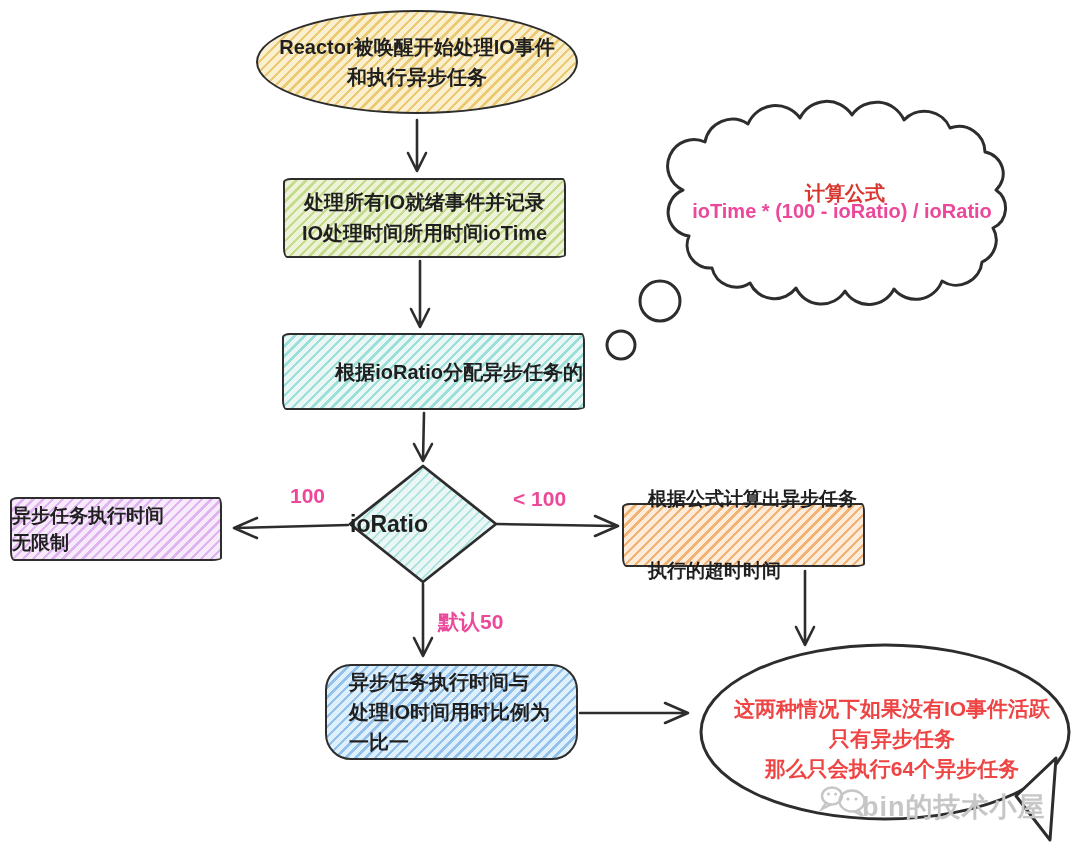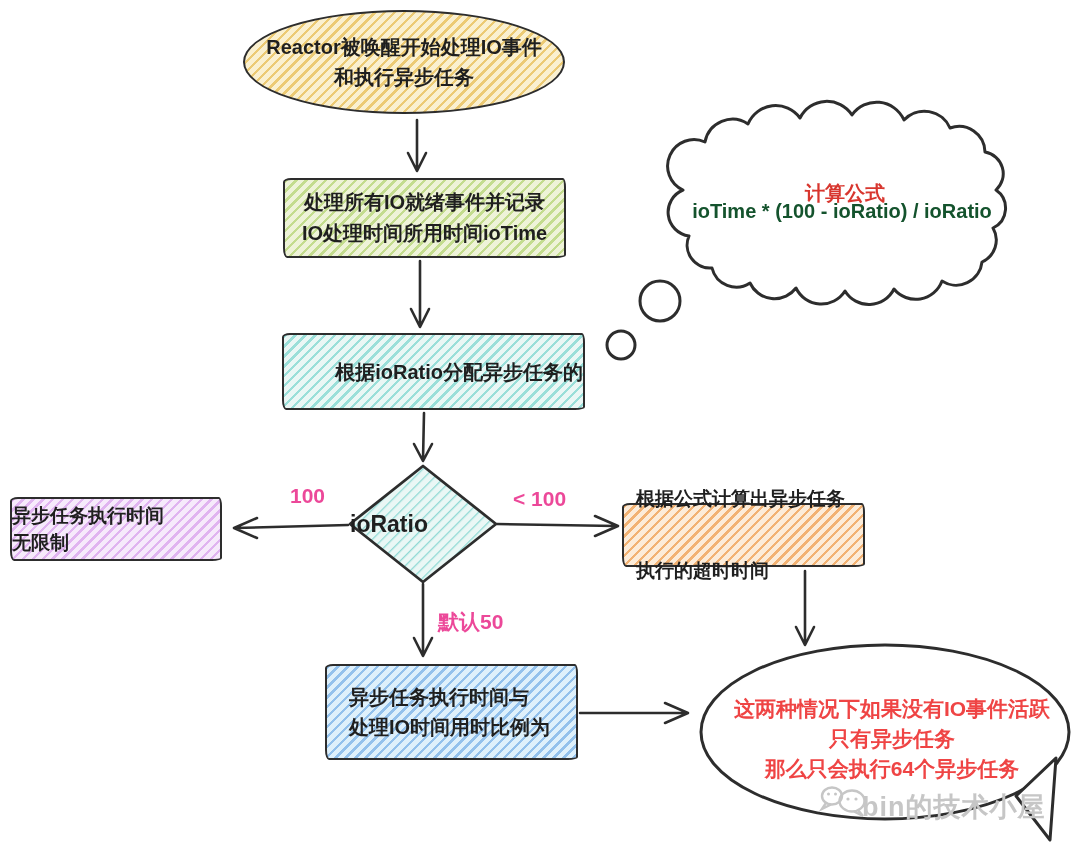--- a/index.html
+++ b/index.html
@@ -16,32 +16,32 @@
     display:flex;flex-direction:column;justify-content:center;
     font-weight:600;font-size:20px;line-height:30px;
     text-align:center;
     border-radius:8px 3px 10px 4px / 4px 9px 3px 10px;
   }
   .hatch-gold  {background:repeating-linear-gradient(135deg,#ecca74 0 2.4px,#faf0d0 2.4px 7px);}
   .hatch-green {background:repeating-linear-gradient(135deg,#c3dc8e 0 2.4px,#eef3d8 2.4px 7px);}
   .hatch-cyan  {background:repeating-linear-gradient(135deg,#9adfd9 0 2.4px,#eaf7f5 2.4px 7px);}
   .hatch-purple{background:repeating-linear-gradient(135deg,#e0b4f0 0 2.4px,#f6eafb 2.4px 7px);}
   .hatch-orange{background:repeating-linear-gradient(135deg,#f2b273 0 2.4px,#fcecd9 2.4px 7px);}
-  .hatch-blue  {background:repeating-linear-gradient(135deg,#93c1ec 0 2.4px,#def0fb 2.4px 7px);}
+  .hatch-blue  {background:repeating-linear-gradient(135deg,#93c1ec 0 2.4px,#def0fb 2.4px 7px);border-radius:26px;}
   .ellipse{border-radius:50%;}
   .left-text{text-align:left;}
   .overlay-text{position:absolute;background:transparent;border:none;}
   .edge-label{
     position:absolute;color:#ec4899;font-weight:600;font-size:21px;
     white-space:nowrap;
   }
   .cloud-title{position:absolute;left:700px;top:180px;width:290px;text-align:center;
     font-size:20px;font-weight:700;color:#d8362e;}
   .cloud-formula{position:absolute;left:672px;top:200px;width:340px;text-align:center;
-    font-size:20px;font-weight:600;color:#14532d;}
+    font-size:20px;font-weight:600;color:#ec4899;}
   .bubble-text{position:absolute;left:712px;top:694px;width:360px;text-align:center;
     font-size:21px;font-weight:700;color:#ef4444;line-height:30px;}
   .watermark{position:absolute;left:862px;top:789px;font-size:27px;letter-spacing:1px;
     color:#c6c6c6;font-weight:700;white-space:nowrap;}
   .ink-line{stroke:#2d2d2d;stroke-width:2.6;fill:none;stroke-linecap:round;stroke-linejoin:round;}
   .ink-shape{stroke:#2d2d2d;stroke-width:3;fill:#ffffff;stroke-linejoin:round;}
 </style>
 </head>
 <body>
 
@@ -96,21 +96,21 @@
       <path d="M 826 803 L 822 809 L 831 804.5"></path>
       <circle cx="828.5" cy="794" r="1.5" fill="#c6c6c6" stroke="none"></circle>
       <circle cx="835.5" cy="794" r="1.5" fill="#c6c6c6" stroke="none"></circle>
       <ellipse cx="852" cy="801" rx="12.5" ry="10.5"></ellipse>
       <path d="M 858 810 L 863 816 L 854 811.5"></path>
       <circle cx="848" cy="799" r="1.6" fill="#c6c6c6" stroke="none"></circle>
       <circle cx="856" cy="799" r="1.6" fill="#c6c6c6" stroke="none"></circle>
     </g>
   </svg>
 
-  <div class="node ellipse hatch-gold" style="left:243px;top:10px;width:322px;height:104px;">
+  <div class="node ellipse hatch-gold" style="left:256px;top:10px;width:322px;height:104px;">
     <div>Reactor被唤醒开始处理IO事件</div>
     <div>和执行异步任务</div>
   </div>
 
   <div class="node hatch-green" style="left:283px;top:178px;width:283px;height:80px;line-height:31px;">
     <div>处理所有IO就绪事件并记录</div>
     <div>IO处理时间所用时间ioTime</div>
   </div>
 
   <div class="node hatch-cyan" style="left:282px;top:333px;width:303px;height:77px;align-items:flex-end;">
@@ -123,28 +123,29 @@
 
   <div class="edge-label" style="left:290px;top:484px;">100</div>
   <div class="edge-label" style="left:513px;top:487px;">&lt; 100</div>
   <div class="edge-label" style="left:438px;top:608px;">默认50</div>
 
   <div class="node left-text hatch-purple" style="left:10px;top:497px;width:212px;height:64px;font-size:19px;line-height:27px;padding-left:0;">
     <div>异步任务执行时间</div>
     <div>无限制</div>
   </div>
 
-  <div class="node left-text hatch-orange" style="left:622px;top:503px;width:243px;height:64px;font-size:19px;line-height:26px;padding-left:12px;gap:46px;">
+  <div class="node left-text hatch-orange" style="left:622px;top:503px;width:243px;height:64px;font-size:19px;line-height:26px;padding-left:24px;gap:46px;">
     <div>根据公式计算出异步任务</div>
     <div>执行的超时时间</div>
   </div>
 
   <div class="node left-text hatch-blue" style="left:325px;top:664px;width:253px;height:96px;line-height:30px;padding-left:22px;">
     <div>异步任务执行时间与</div>
     <div>处理IO时间用时比例为</div>
+    <div>一比一</div>
   </div>
 
   <div class="cloud-title">计算公式</div>
   <div class="cloud-formula">ioTime * (100 - ioRatio) / ioRatio</div>
 
   <div class="bubble-text">
     <div>这两种情况下如果没有IO事件活跃</div>
     <div>只有异步任务</div>
     <div>那么只会执行64个异步任务</div>
   </div>

